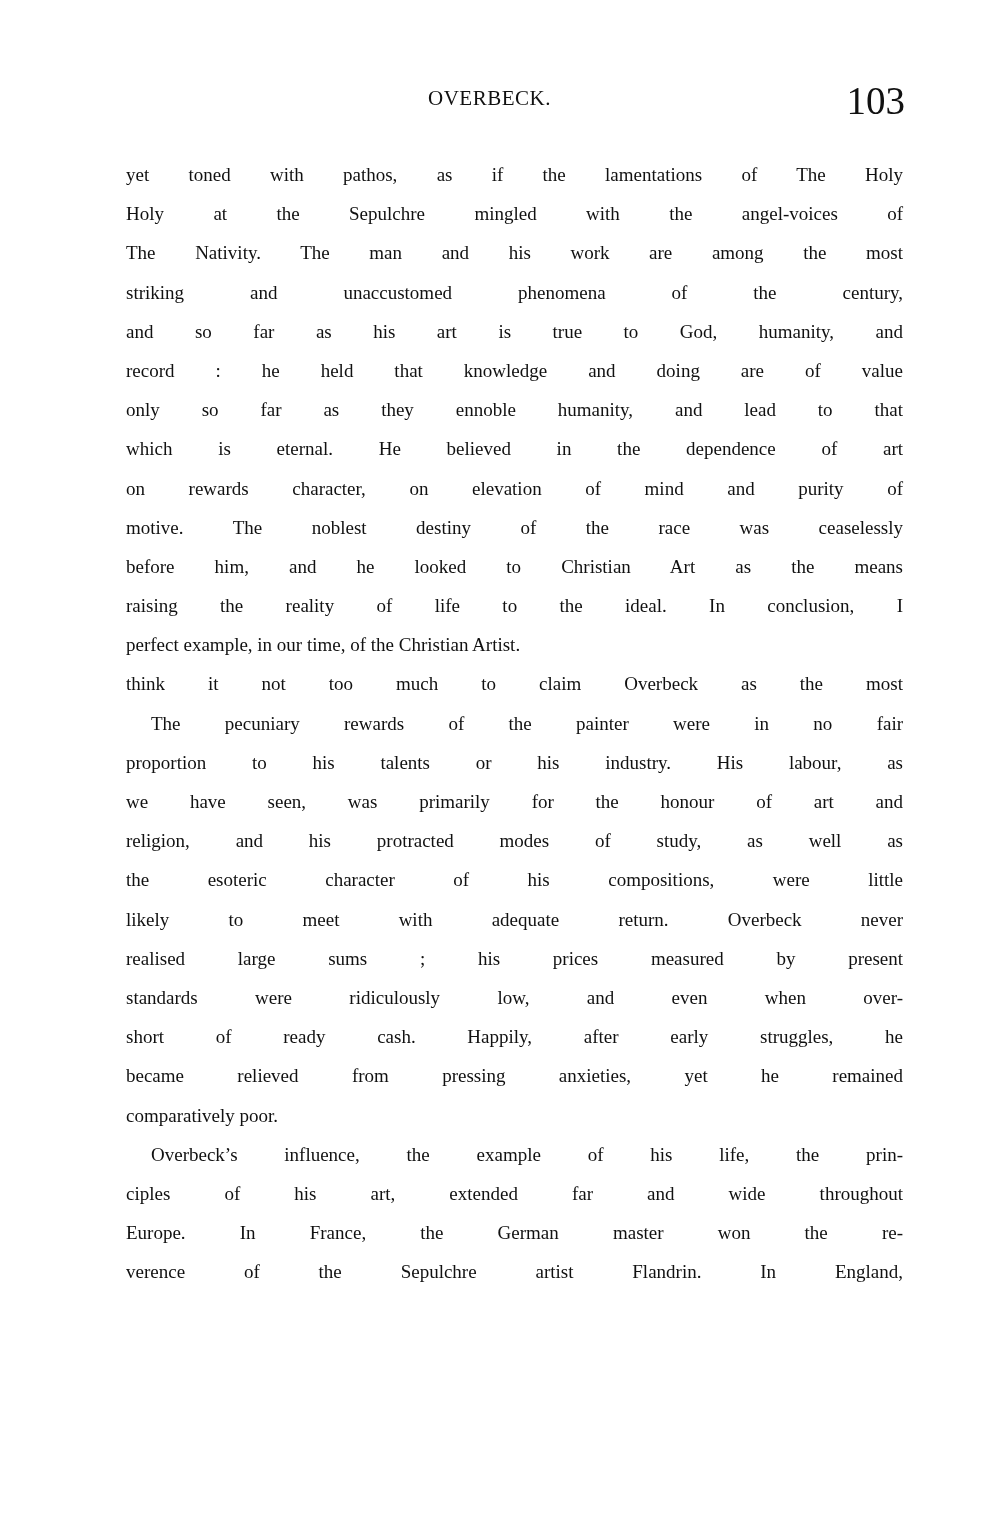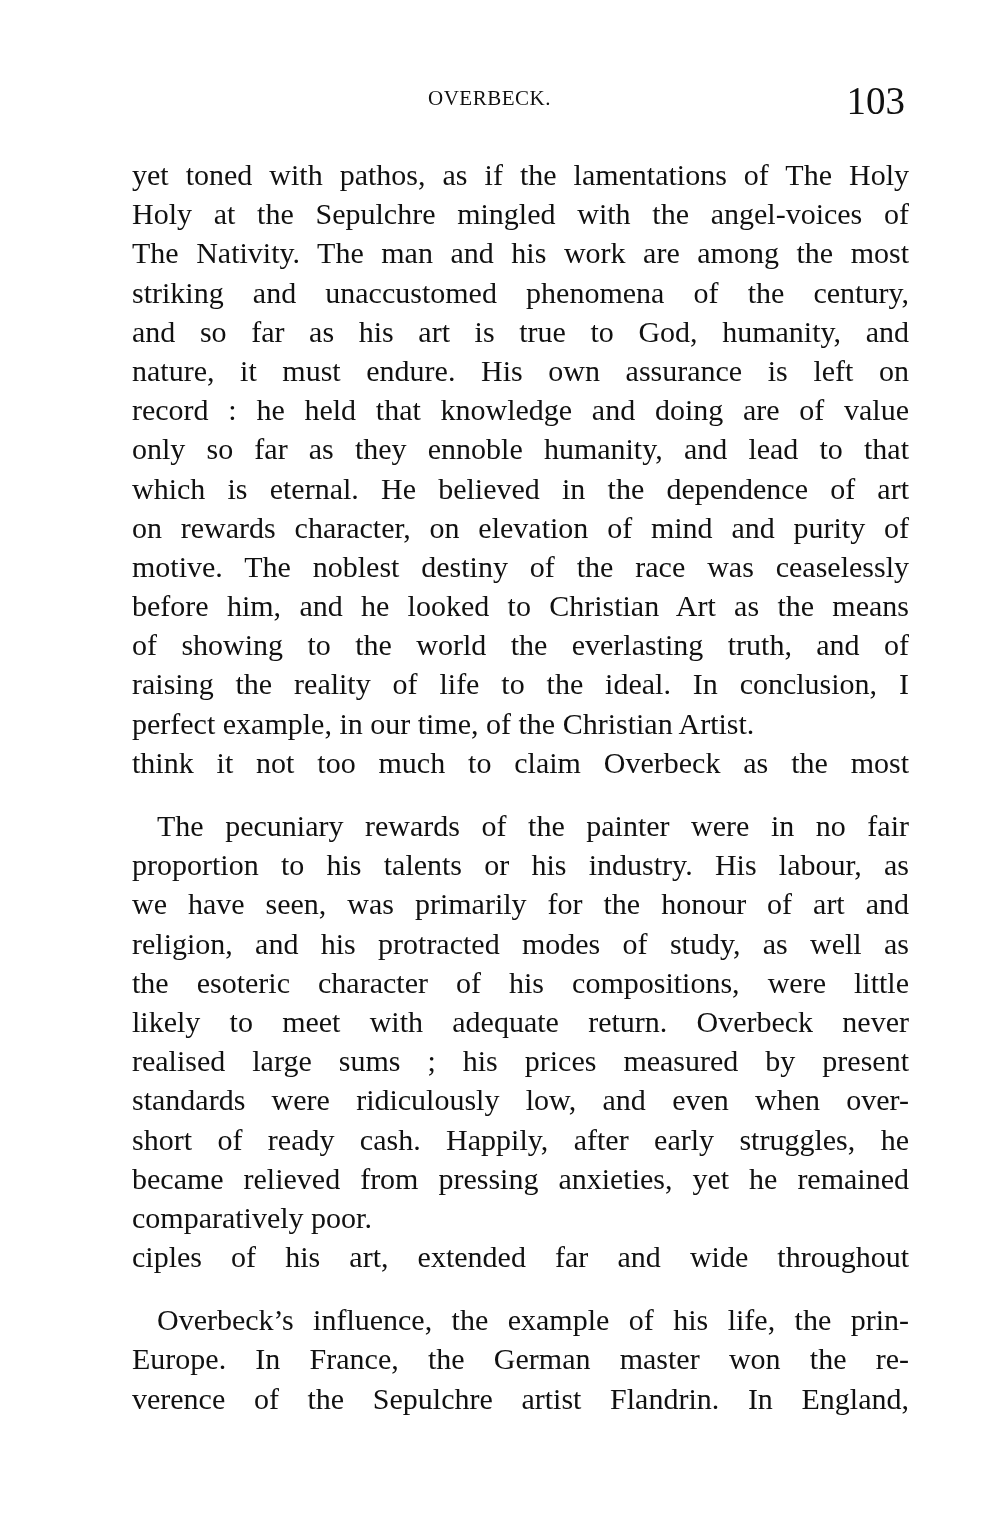--- a/index.html
+++ b/index.html
@@ -9,70 +9,68 @@
       position: absolute; top: 86px; left: 428px;
       font-family: "Liberation Serif", "DejaVu Serif", serif;
       font-size: 21px; letter-spacing: 0.5px; color: #111; font-weight: normal;
     }
     .page-number {
       position: absolute; top: 78px; right: 95px;
       font-family: "Liberation Serif", "DejaVu Serif", serif;
       font-size: 39px; color: #111;
     }
     .body-text {
-      position: absolute; left: 132px; top: 155px; width: 777px;
+      position: absolute; left: 126px; top: 155px; width: 777px;
       font-family: "Liberation Serif", "DejaVu Serif", serif;
-      font-size: 30px; line-height: 39.2px; color: #111;
+      font-size: 19px; line-height: 39.2px; color: #111;
     }
     .line {
       display: block; height: 39.2px; white-space: nowrap;
       text-align: justify; text-align-last: justify;
     }
     .line.last { text-align-last: left; }
-    .line.indent { padding-left: 25px; margin-top: 24px; }
+    .line.indent { padding-left: 25px; }
   </style>
 </head>
 <body>
 
 <div class="page">
   <div class="running-head">OVERBECK.</div>
   <div class="page-number">103</div>
 
   <div class="body-text">
     <div class="paragraph">
         <span class="line">yet toned with pathos, as if the lamentations of The Holy</span>
         <span class="line">Holy at the Sepulchre mingled with the angel-voices of</span>
         <span class="line">The Nativity.  The man and his work are among the most</span>
         <span class="line">striking and unaccustomed phenomena of the century,</span>
         <span class="line">and so far as his art is true to God, humanity, and</span>
-        <span class="line">nature, it must endure.  His own assurance is left on</span>
         <span class="line">record : he held that knowledge and doing are of value</span>
         <span class="line">only so far as they ennoble humanity, and lead to that</span>
         <span class="line">which is eternal.  He believed in the dependence of art</span>
         <span class="line">on rewards character, on elevation of mind and purity of</span>
         <span class="line">motive.  The noblest destiny of the race was ceaselessly</span>
         <span class="line">before him, and he looked to Christian Art as the means</span>
-        <span class="line">of showing to the world the everlasting truth, and of</span>
         <span class="line">raising the reality of life to the ideal.  In conclusion, I</span>
         <span class="line last">perfect example, in our time, of the Christian Artist.</span>
         <span class="line">think it not too much to claim Overbeck as the most</span>
       </div>
     <div class="paragraph">
         <span class="line indent">The pecuniary rewards of the painter were in no fair</span>
         <span class="line">proportion to his talents or his industry.  His labour, as</span>
         <span class="line">we have seen, was primarily for the honour of art and</span>
         <span class="line">religion, and his protracted modes of study, as well as</span>
         <span class="line">the esoteric character of his compositions, were little</span>
         <span class="line">likely to meet with adequate return.  Overbeck never</span>
         <span class="line">realised large sums ; his prices measured by present</span>
         <span class="line">standards were ridiculously low, and even when over-</span>
         <span class="line">short of ready cash.  Happily, after early struggles, he</span>
         <span class="line">became relieved from pressing anxieties, yet he remained</span>
         <span class="line last">comparatively poor.</span>
       </div>
     <div class="paragraph">
+        <span class="line indent">Overbeck’s influence, the example of his life, the prin-</span>
         <span class="line">ciples of his art, extended far and wide throughout</span>
-        <span class="line indent">Overbeck’s influence, the example of his life, the prin-</span>
         <span class="line">Europe.  In France, the German master won the re-</span>
         <span class="line">verence of the Sepulchre artist Flandrin.  In England,</span>
       </div>
   </div>
 </div>
 
 </body></html>

